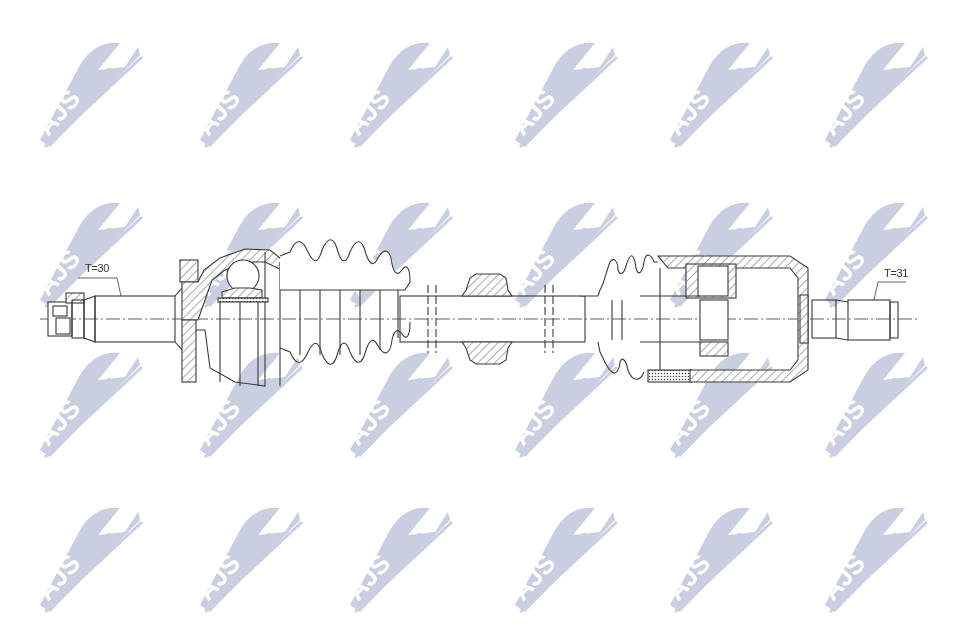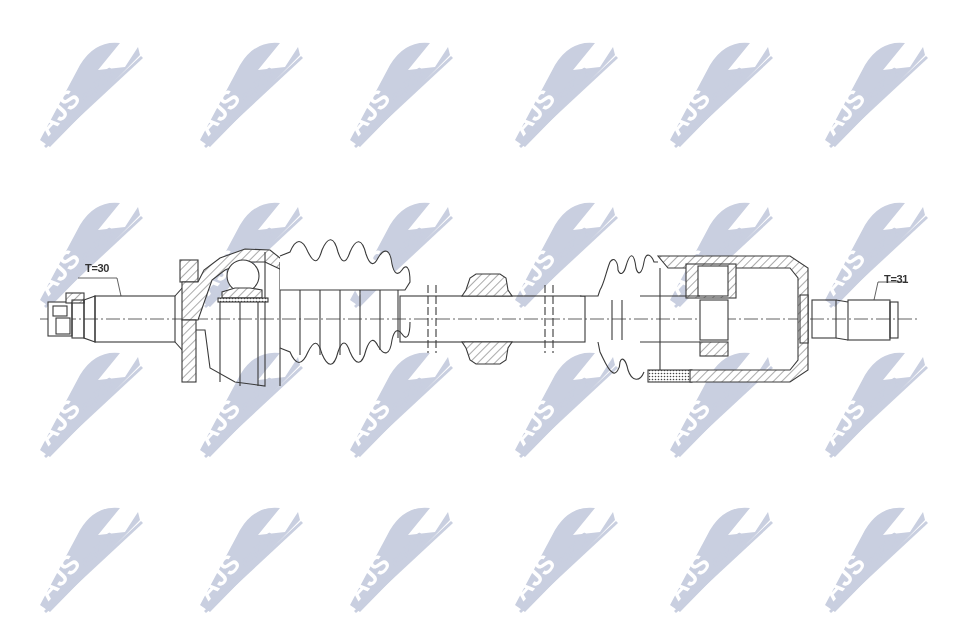--- a/index.html
+++ b/index.html
@@ -1,19 +1,19 @@
 <!DOCTYPE html>
 <html><head>
 <meta charset="utf-8">
 <style>
   html, body { margin:0; padding:0; background:#ffffff; }
   body { width:960px; height:640px; position:relative; overflow:hidden; font-family:"Liberation Sans", sans-serif; }
   .wm { position:absolute; width:130px; height:130px; }
   .drawing { position:absolute; left:0; top:0; width:960px; height:640px; }
-  .label { position:absolute; font-size:11px; font-weight:bold; color:#333; letter-spacing:-0.3px; }
+  .label { position:absolute; font-size:11px; font-weight:normal; color:#333; letter-spacing:-0.3px; }
 </style>
 </head>
 <body>
 
 <div id="watermarks">
     <div class="wm" style="left: 20px; top: 25px;"><svg width="130" height="130" viewBox="0 0 130 130">
         <path d="M20 115 L60 40 Q75 15 100 18 L78 45 L105 42 L118 22 L120 30 L30 122 Z" fill="#c9cfe0"></path>
         <line x1="25" y1="122" x2="122" y2="32" stroke="#c9cfe0" stroke-width="3"></line>
         <text x="0" y="0" transform="translate(28,112) rotate(-48)" font-family="Liberation Sans, sans-serif" font-weight="bold" font-size="26" fill="#fff">AJS</text>
         <text x="0" y="0" transform="translate(66,78) rotate(-45)" font-family="Liberation Sans, sans-serif" font-weight="bold" font-size="13" fill="#c9cfe0">PARTS</text>
@@ -251,13 +251,13 @@
       <rect x="890" y="302" width="8" height="36"></rect>
       <line x1="836" y1="300" x2="848" y2="302"></line>
       <line x1="836" y1="338" x2="848" y2="340"></line>
       <line x1="878" y1="282" x2="906" y2="282" stroke-width="0.8"></line>
       <line x1="878" y1="282" x2="874" y2="300" stroke-width="0.8"></line>
     </g>
   </g>
 </svg>
 
 <span class="label" style="left:85px; top:262px;">T=30</span>
-<span class="label" style="left:884px; top:273px;">T=31</span>
+<span class="label" style="left:884px; top:267px;">T=31</span>
 
 </body></html>

